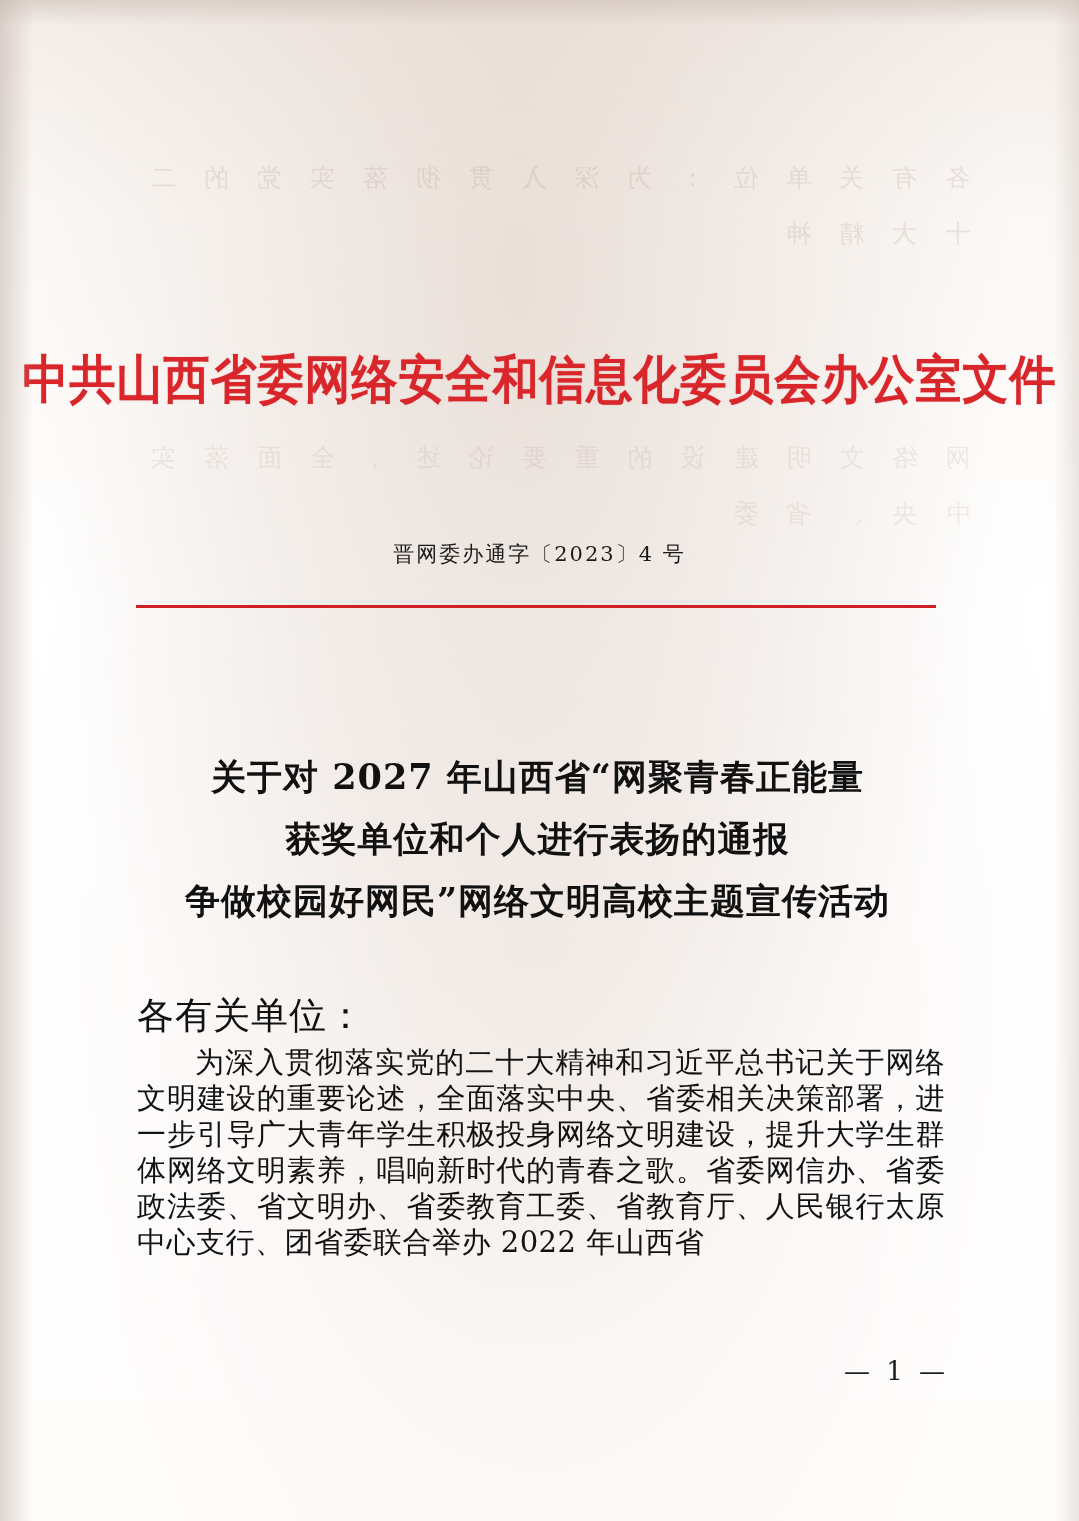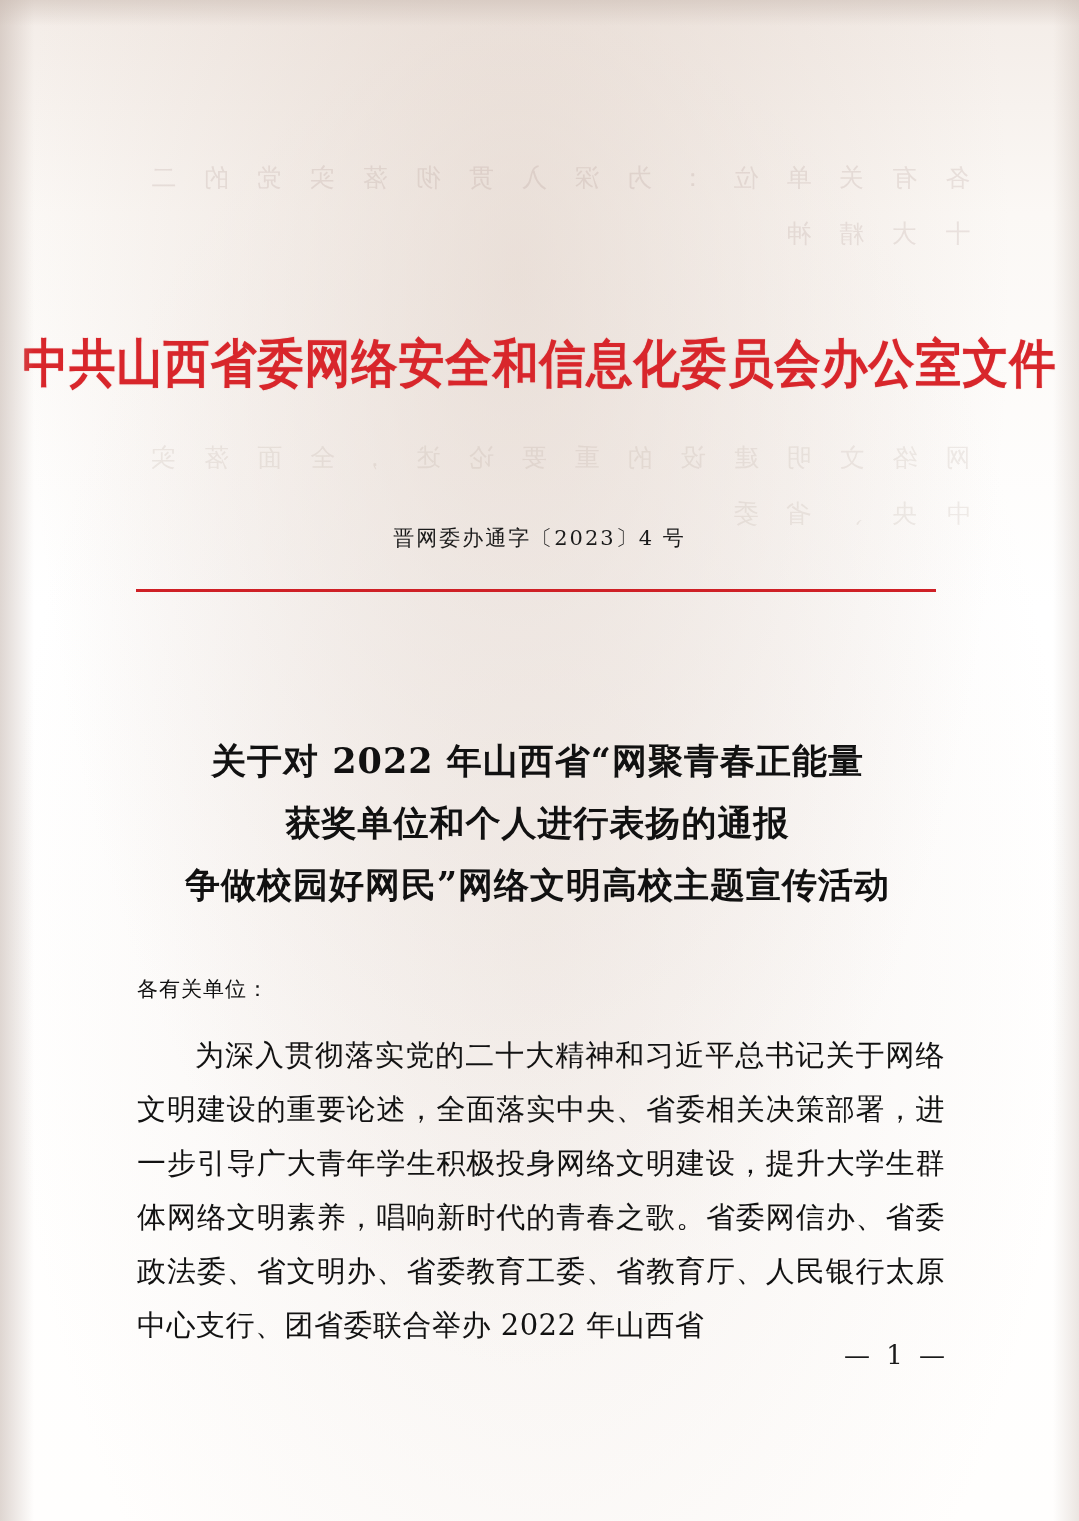--- a/index.html
+++ b/index.html
@@ -66,21 +66,21 @@
   }
   .edge-shadow-right {
     position: absolute;
     right: 0; top: 0; bottom: 0; width: 26px;
     background: linear-gradient(270deg, rgba(205,192,184,0.4) 0%, rgba(255,255,255,0) 100%);
     pointer-events: none;
   }
 
   .content {
     position: absolute;
-    left: 0; top: 0;
+    left: 0; top: 16px;
     width: 1079px;
     height: 1277px;
   }
 
   
   .masthead {
     position: absolute;
     top: 336px;
     left: 0;
     width: 1079px;
@@ -132,35 +132,35 @@
     letter-spacing: 1px;
     font-family: "DejaVu Serif", "Liberation Serif", serif;
   }
   .doc-title div { white-space: nowrap; }
 
   
   .salutation {
     position: absolute;
     top: 975px;
     left: 137px;
-    font-size: 21px;
+    font-size: 37px;
     color: #111;
     letter-spacing: 1px;
     font-family: "DejaVu Serif", "Liberation Serif", serif;
   }
 
   
   .body-text {
     position: absolute;
     top: 1028px;
     left: 137px;
     width: 808px;
     font-size: 29px;
     color: #121212;
-    line-height: 54px;
+    line-height: 36px;
     text-align: justify;
     text-justify: inter-character;
     text-indent: 2em;
     letter-spacing: 0.5px;
     font-family: "DejaVu Serif", "Liberation Serif", serif;
   }
 
   
   .page-number {
     position: absolute;
@@ -187,21 +187,21 @@
 
   <div class="content">
 
     <div class="masthead">中共山西省委网络安全和信息化委员会办公室文件</div>
 
     <div class="doc-number">晋网委办通字〔2023〕4 号</div>
 
     <div class="red-rule"></div>
 
     <div class="doc-title">
-      <div>关于对 2022 年山西省“网聚青春正能量</div>
+      <div>关于对 2027 年山西省“网聚青春正能量</div>
       <div>获奖单位和个人进行表扬的通报</div>
       <div>争做校园好网民”网络文明高校主题宣传活动</div>
     </div>
 
     <div class="salutation">各有关单位：</div>
 
     <div class="body-text">为深入贯彻落实党的二十大精神和习近平总书记关于网络文明建设的重要论述，全面落实中央、省委相关决策部署，进一步引导广大青年学生积极投身网络文明建设，提升大学生群体网络文明素养，唱响新时代的青春之歌。省委网信办、省委政法委、省文明办、省委教育工委、省教育厅、人民银行太原中心支行、团省委联合举办 2022 年山西省</div>
 
     <div class="page-number">— 1 —</div>
   </div>

